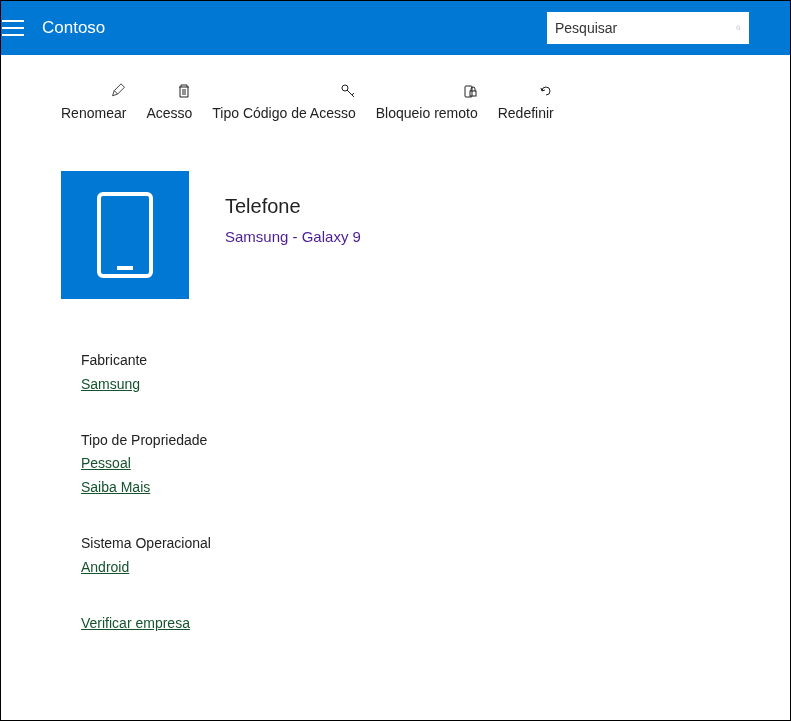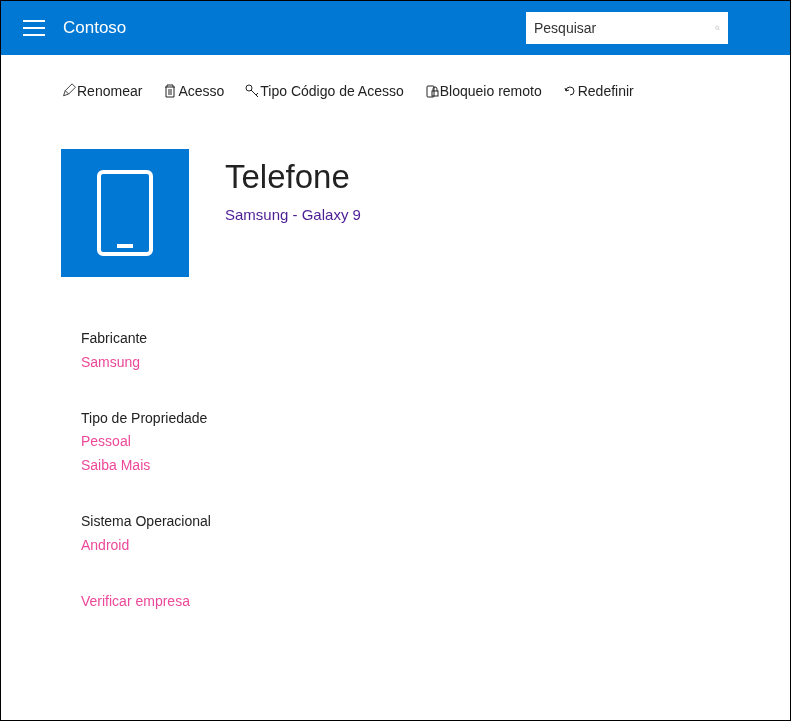--- a/index.html
+++ b/index.html
@@ -9,21 +9,21 @@
       width: 791px;
       height: 721px;
       border: 1px solid #000;
       overflow: hidden;
     }
     .topbar {
       background: #0078d4;
       height: 54px;
       display: flex;
       align-items: center;
-      padding: 0 22px;
+      padding: 0 1px;
       gap: 18px;
     }
     .hamburger {
       width: 22px; height: 22px;
       display: flex; flex-direction: column; justify-content: space-around;
       cursor: pointer;
     }
     .hamburger span {
       display: block;
       height: 2px;
@@ -61,62 +61,64 @@
       display: flex;
       align-items: center;
       gap: 20px;
       padding: 28px 60px 10px 60px;
       font-size: 14px;
       color: #222;
     }
     .action-item {
       display: flex;
       align-items: flex-end;
+      gap: 6px;
       cursor: pointer;
       white-space: nowrap;
+      flex-direction: column;
     }
     .action-item svg { width: 16px; height: 16px; stroke: #222; fill: none; }
     .device-header {
       display: flex;
       align-items: flex-start;
       gap: 36px;
       padding: 40px 60px 20px 60px;
     }
     .device-tile {
       width: 128px;
       height: 128px;
       background: #0078d4;
       display: flex;
       align-items: center;
       justify-content: center;
     }
     .device-tile svg { width: 60px; height: 90px; stroke: #fff; fill: none; stroke-width: 4; }
     .device-title {
-      font-size: 33px;
+      font-size: 20px;
       color: #222;
-      margin-top: 9px;
+      margin-top: 24px;
       margin-bottom: 10px;
       font-weight: 400;
     }
     .device-subtitle {
       font-size: 15px;
       color: #4c1d95;
     }
     .details {
       padding: 30px 60px 0 60px;
       margin-left: 20px;
     }
     .detail-block {
       margin-bottom: 32px;
       font-size: 14px;
       color: #222;
       line-height: 1.7;
     }
     .detail-label { color: #222; }
-    .detail-value { color: #ec4899; }
+    .detail-value { color: #14532d; text-decoration: underline; }
     .link-like { cursor: pointer; }
   </style>
 </head>
 <body>
 
 <div class="topbar">
   <div class="hamburger">
     <span></span>
       <span></span>
       <span></span>

